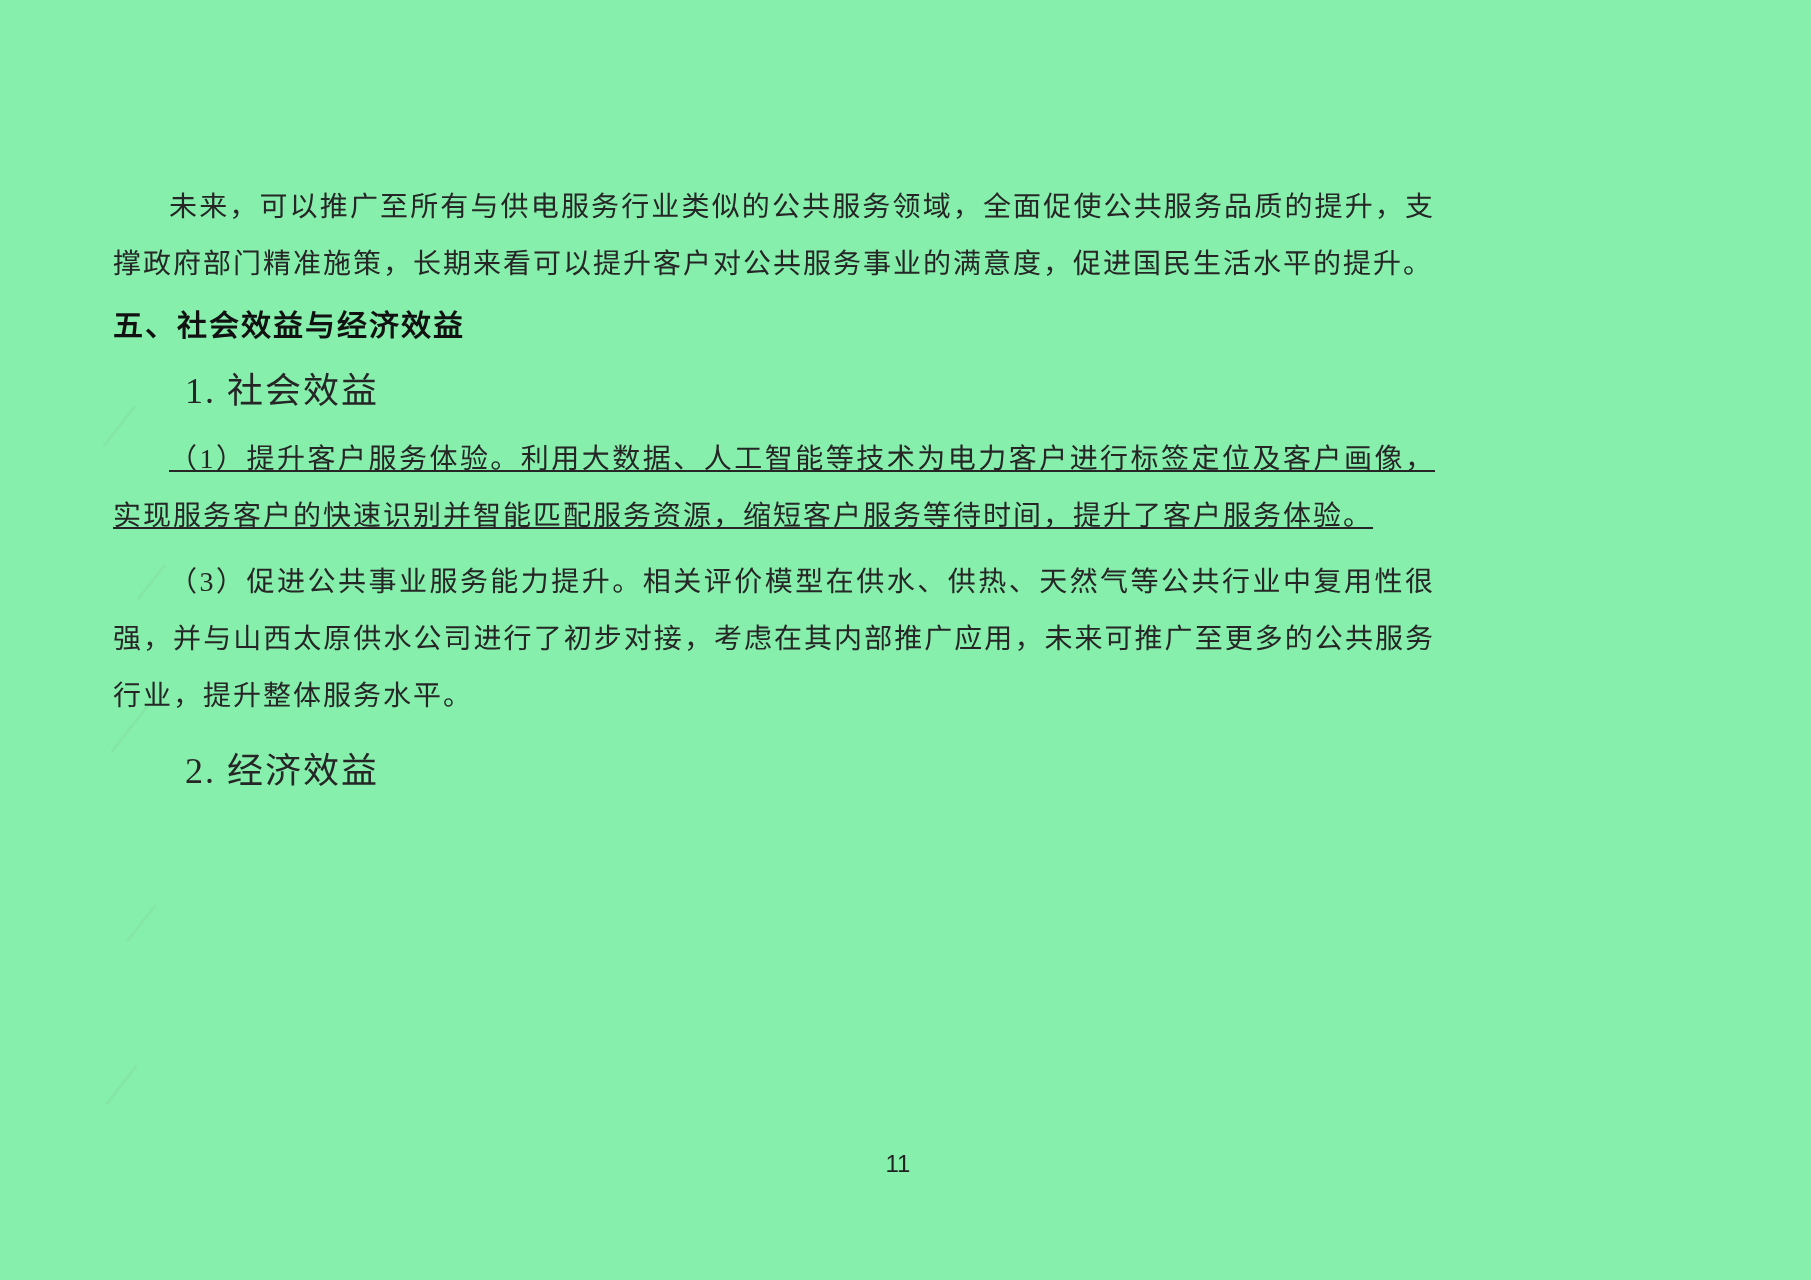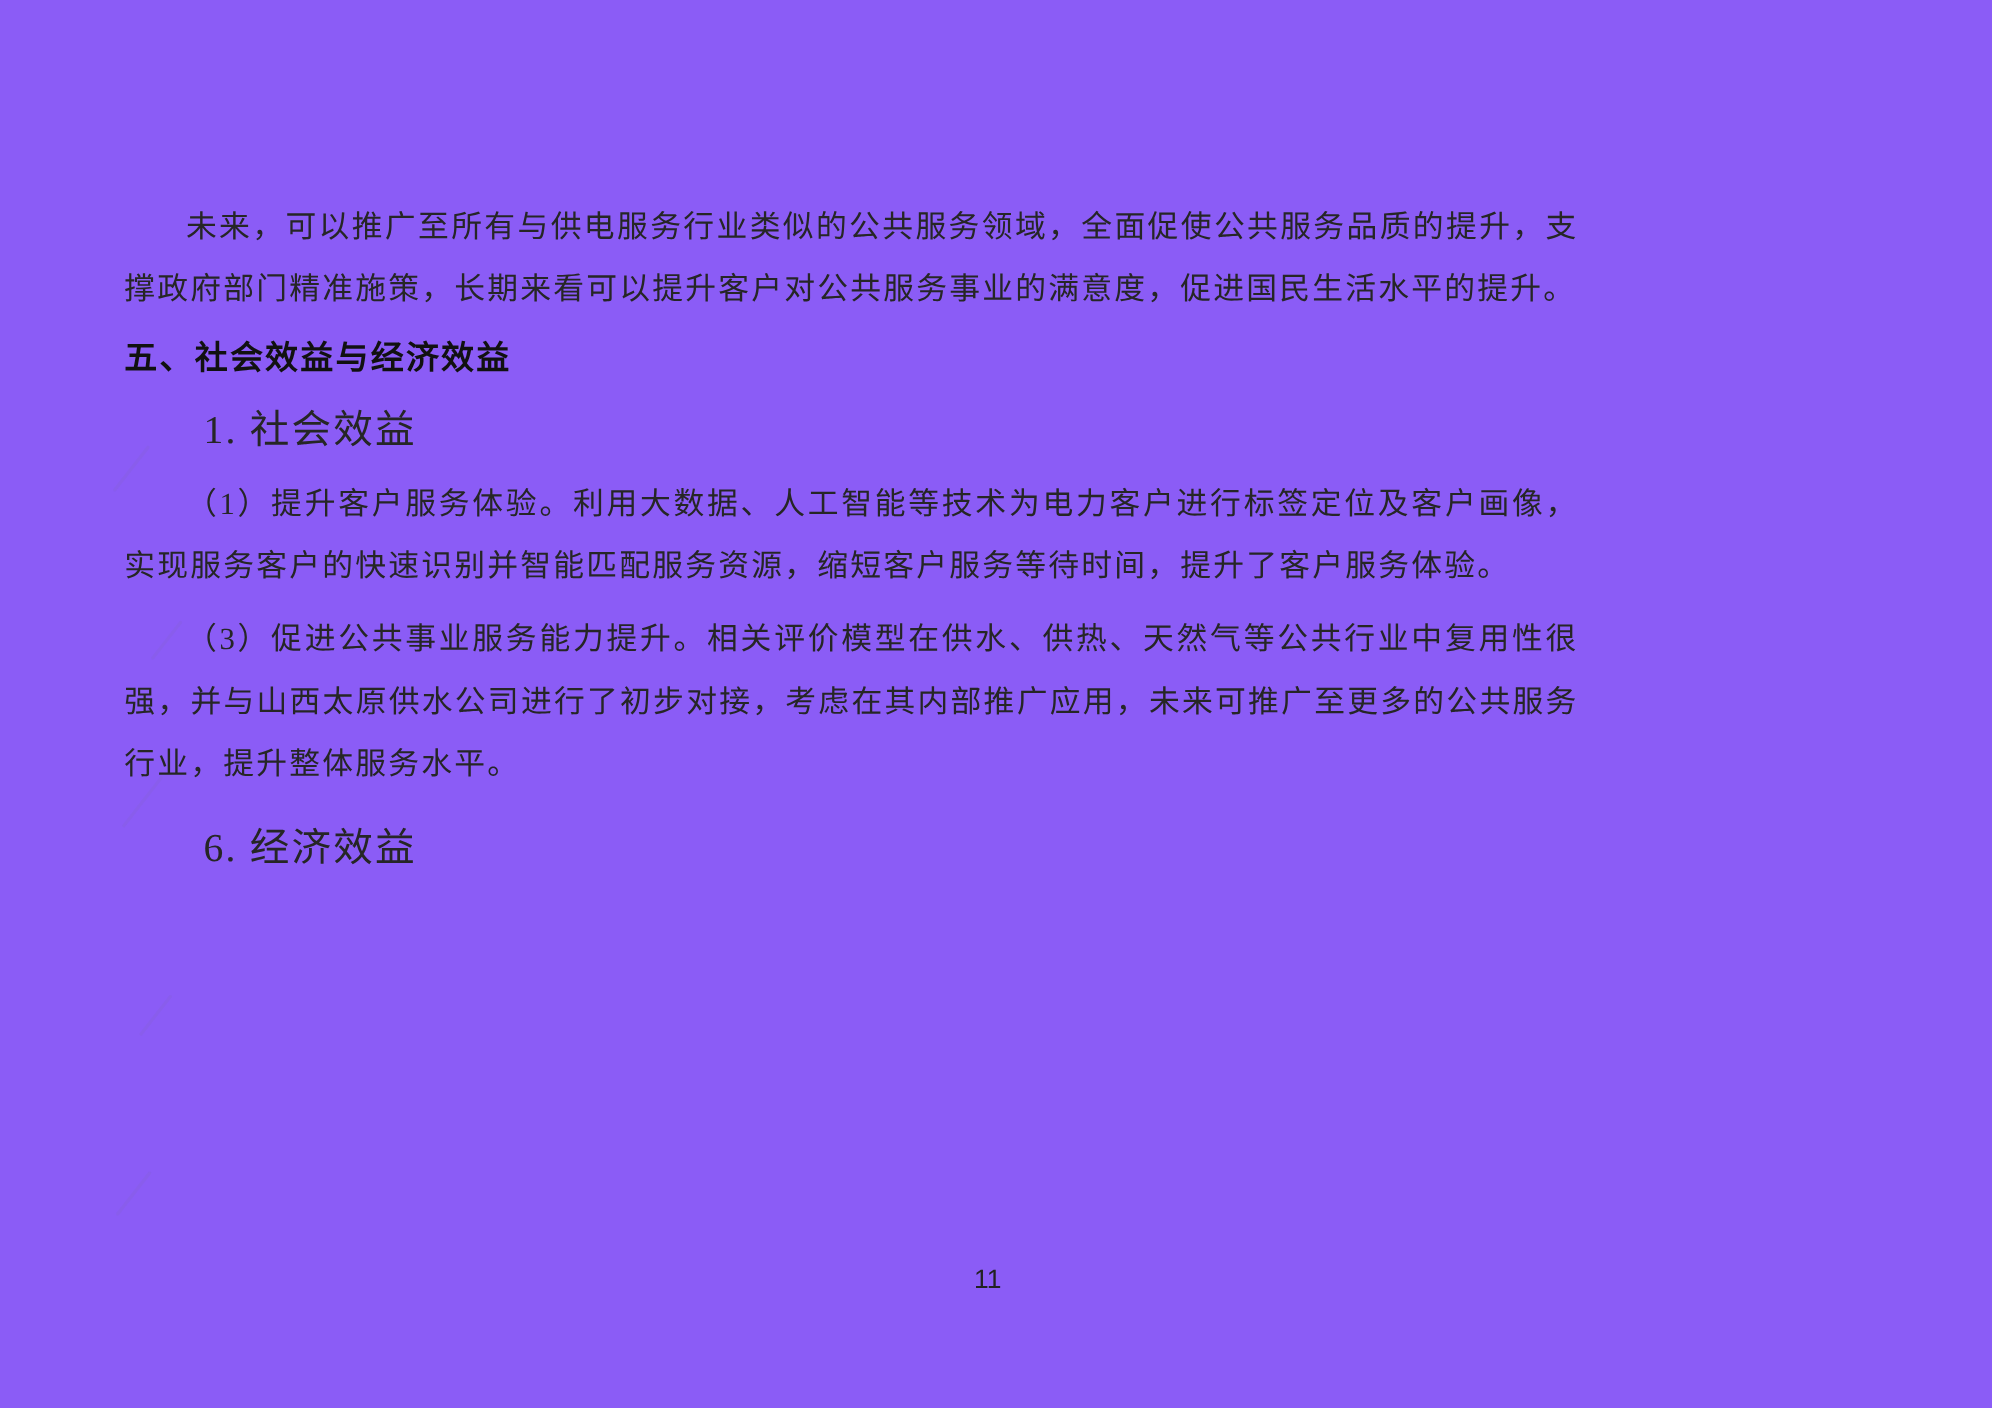--- a/index.html
+++ b/index.html
@@ -10,21 +10,21 @@
   body {
     width: 1811px;
     height: 1280px;
     position: relative;
     overflow: hidden;
     font-family: "Liberation Serif", serif;
   }
   .page {
     position: absolute;
     inset: 0;
-    background: #8b5cf6;
+    background: #86efac;
     padding-left: 14px;
   }
   .content {
     position: absolute;
     left: 113px;
     top: 178px;
     width: 1322px;
     color: #262626;
   }
   .body-par {
@@ -49,21 +49,21 @@
   }
   .sub-heading {
     font-family: "Liberation Serif", serif;
     font-size: 36px;
     line-height: 57px;
     letter-spacing: 2px;
     text-indent: 2em;
     margin: 9px 0 0 0;
     color: #262626;
   }
-  .par-1 { margin-top: 10px; }
+  .par-1 { margin-top: 10px; text-decoration: underline; }
   .par-2 { margin-top: 21px; }
   .par-3 { margin-top: 9px; }
   .sub-economic { margin-top: 19px; }
   .cost-line { margin-top: 0; text-indent: 2em; }
   .page-number {
     position: absolute;
     left: 868px;
     top: 1150px;
     width: 60px;
     text-align: center;
@@ -102,20 +102,20 @@
 
     <h2 class="section-heading">五、社会效益与经济效益</h2>
 
     <p class="sub-heading">1. 社会效益</p>
 
     <p class="body-par par-1">（1）提升客户服务体验。利用大数据、人工智能等技术为电力客户进行标签定位及客户画像，实现服务客户的快速识别并智能匹配服务资源，缩短客户服务等待时间，提升了客户服务体验。</p>
 
 
     <p class="body-par par-3">（3）促进公共事业服务能力提升。相关评价模型在供水、供热、天然气等公共行业中复用性很强，并与山西太原供水公司进行了初步对接，考虑在其内部推广应用，未来可推广至更多的公共服务行业，提升整体服务水平。</p>
 
-    <p class="sub-heading sub-economic">6. 经济效益</p>
+    <p class="sub-heading sub-economic">2. 经济效益</p>
 
 
   </div>
 
   <div class="page-number">11</div>
 
 </div>
 
 </body></html>

